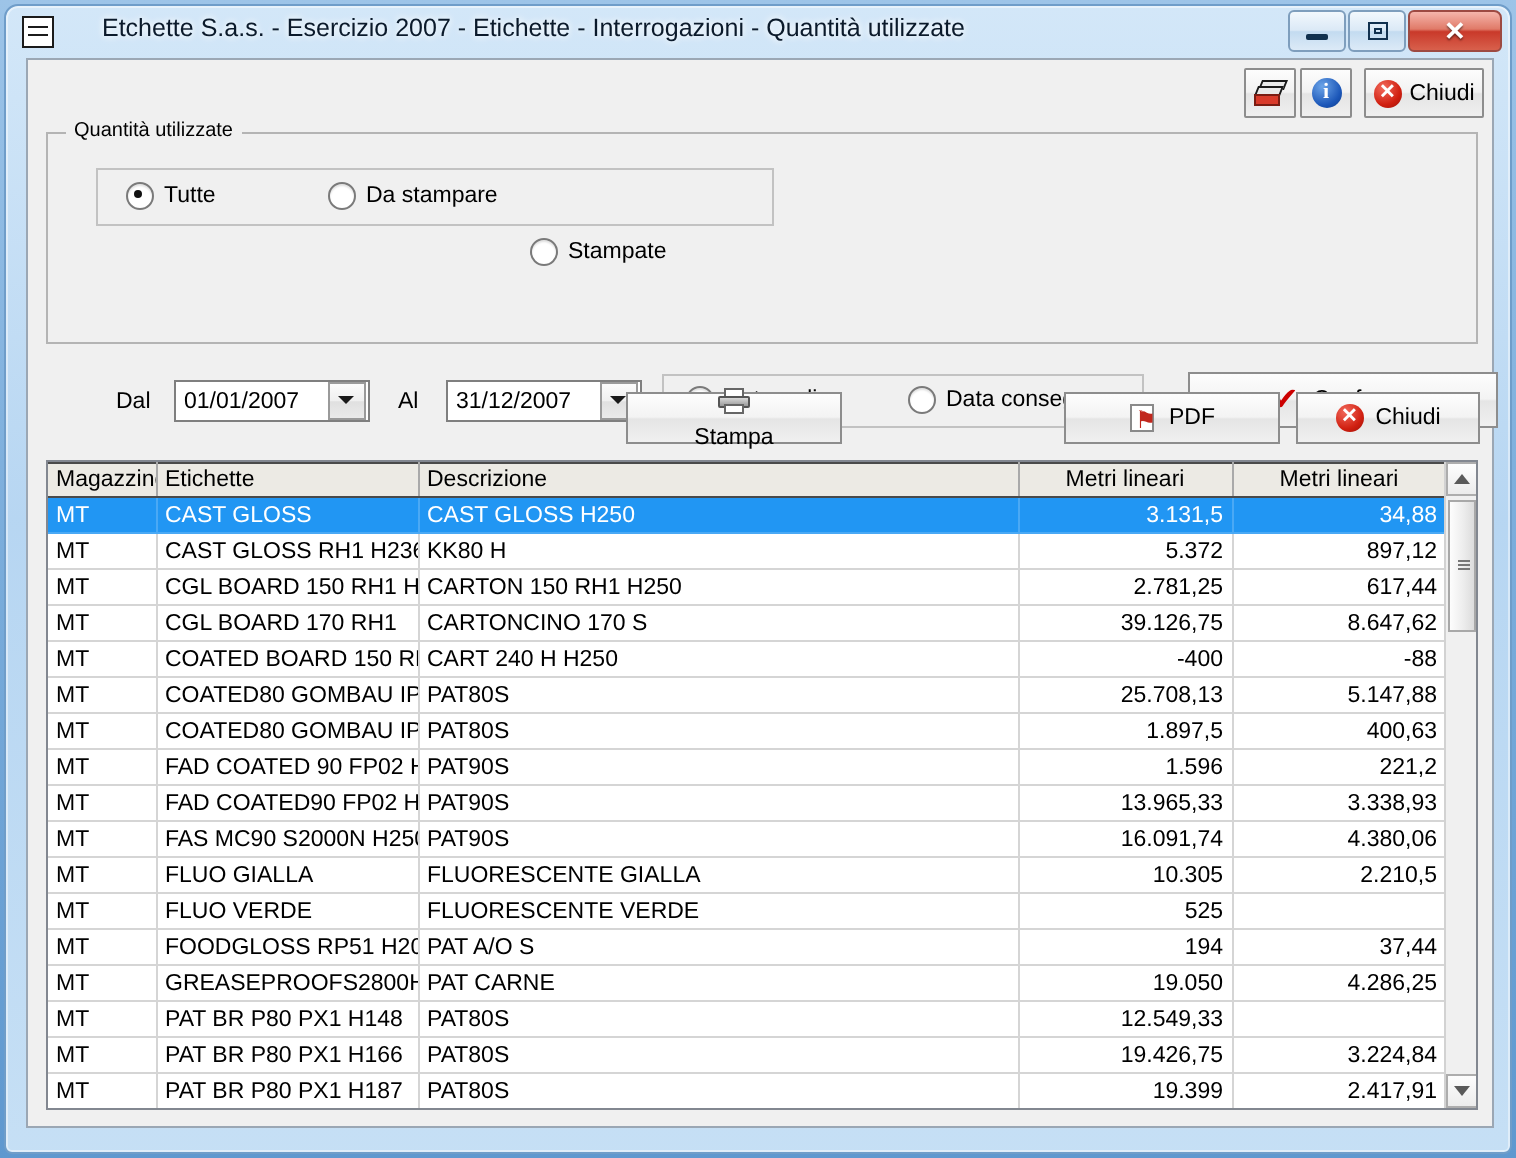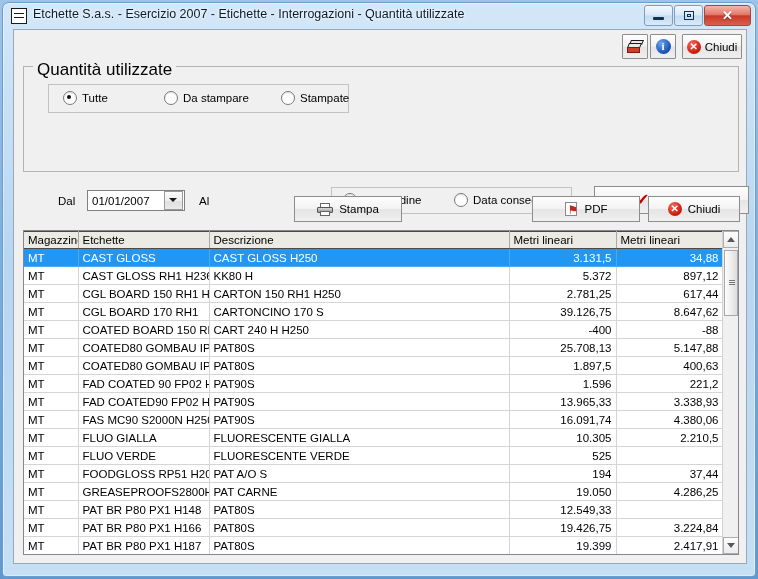--- a/index.html
+++ b/index.html
@@ -44,21 +44,21 @@
     border: 1.6px solid #1b1b1b;
     box-sizing: border-box;
   }
   .tb-icon::before, .tb-icon::after {
     content: ""; position: absolute;
     left: 2px; right: 2px; height: 1.6px; background: #1b1b1b;
   }
   .tb-icon::before { top: 3.6px; }
   .tb-icon::after  { top: 7.6px; }
   #tb-title {
-    position: absolute; left: 30px; top: 4px;
+    position: absolute; left: 48px; top: 4px;
     font-size: 12.5px; color: #0b1a2b;
     white-space: nowrap;
     text-shadow: 0 0 3px rgba(255,255,255,0.9), 0 0 5px rgba(255,255,255,0.8);
   }
   
   #tb-ghost {
     position: absolute; left: 436px; top: 5px;
     font-size: 11px; color: rgba(60,95,135,0.42);
     white-space: nowrap;
     filter: blur(2.2px);
@@ -160,27 +160,27 @@
   
   #groupbox {
     position: absolute; left: 9px; top: 36px;
     width: 716px; height: 106px;
     border: 1px solid #b4b4b4;
     box-sizing: border-box;
   }
   #gb-legend {
     position: absolute; left: 9px; top: -7px;
     background: #f0f0f0; padding: 0 4px;
-    font-size: 17px; color: #000;
+    font-size: 10px; color: #000;
   }
 
   
   #radiopanel {
     position: absolute; left: 24px; top: 17px;
-    width: 301px; height: 29px;
+    width: 339px; height: 29px;
     border: 1px solid #c2c2c2;
     box-sizing: border-box;
   }
   .radio {
     position: absolute; top: 6px;
     display: flex; align-items: center; gap: 5px;
     font-size: 11.5px; color: #000;
   }
   .rdot {
     width: 12px; height: 12px; border-radius: 50%;
@@ -188,21 +188,21 @@
     border: 1px solid #7a7a7a;
     box-shadow: 0 1px 1px rgba(0,0,0,0.12) inset;
     position: relative; flex: none;
   }
   .rdot.on::after {
     content: ""; position: absolute; left: 3px; top: 3px;
     width: 4px; height: 4px; border-radius: 50%; background: #111;
   }
   #r-tutte       { left: 14px; }
   #r-dastampare  { left: 115px; }
-  #r-stampate    { left: 232px; }
+  #r-stampate    { left: 216px; margin-top: 28px; }
 
   
   .lbl { position: absolute; font-size: 11.5px; color: #000; }
   #lbl-dal { left: 34px; top: 128px; }
   #lbl-al  { left: 175px; top: 128px; }
   .datebox {
     position: absolute; top: 123px; height: 21px; width: 98px;
     border: 1px solid #7f7f7f;
     background: #fff;
     box-sizing: border-box;
@@ -254,21 +254,21 @@
 
   
   .abtn {
     position: absolute; top: 166px; height: 26px; width: 108px;
     border: 1px solid #8d8d8d;
     background: linear-gradient(180deg,#fdfdfd 0%,#f3f3f3 48%,#e5e5e5 52%,#f0f0f0 100%);
     box-sizing: border-box;
     display: flex; align-items: center; justify-content: center; gap: 6px;
     font-size: 11.5px; color: #000;
   }
-  #btn-stampa    { left: 280px; }
+  #btn-stampa    { left: 299px; flex-direction: column; }
   #btn-anteprima { left: 410px; }
   #btn-pdf       { left: 518px; }
   #btn-chiudi    { left: 634px; width: 92px; }
 
   
   .ico-printer { position: relative; width: 16px; height: 13px; flex: none; }
   .ico-printer .body {
     position: absolute; left: 0; top: 4px; width: 16px; height: 6px;
     background: linear-gradient(180deg,#d8d8d8,#9a9a9a);
     border: 1px solid #555; box-sizing: border-box; border-radius: 1px;
@@ -332,21 +332,21 @@
     border-bottom: 1px solid #4a4a4a;
     border-top: 1px solid #4a4a4a;
     height: 17px;
     padding: 0 4px;
     font-weight: normal;
     text-align: left;
     white-space: nowrap;
     overflow: hidden;
     box-sizing: border-box;
   }
-  table#dg th.num { text-align: left; }
+  table#dg th.num { text-align: center; }
   table#dg td {
     border-right: 1px solid #d5d5d5;
     border-bottom: 1px solid #d5d5d5;
     height: 18px;
     padding: 0 4px;
     white-space: nowrap;
     overflow: hidden;
     box-sizing: border-box;
   }
   table#dg td.num { text-align: right; }
@@ -465,20 +465,24 @@
         </div>
       </div>
 
       <div class="lbl" id="lbl-dal">Dal</div>
       <div class="datebox" id="date-from">
         <span class="dval">01/01/2007</span>
         <span class="ddrop"></span>
       </div>
 
       <div class="lbl" id="lbl-al">Al</div>
+      <div class="datebox" id="date-to">
+        <span class="dval">31/12/2007</span>
+        <span class="ddrop"></span>
+      </div>
 
       <div id="datetypepanel">
         <div class="radio" id="r-dataordine">
           <span class="rdot on"></span>
           <span>Data ordine</span>
         </div>
         <div class="radio" id="r-dataconsegna">
           <span class="rdot"></span>
           <span>Data consegna</span>
         </div>
@@ -515,21 +519,21 @@
         <colgroup>
           <col style="width:54px">
           <col style="width:131px">
           <col style="width:300px">
           <col style="width:107px">
           <col style="width:107px">
         </colgroup>
         <thead>
           <tr id="hdr-row">
               <th>Magazzino</th>
-              <th>Etchette</th>
+              <th>Etichette</th>
               <th>Descrizione</th>
               <th class="num">Metri lineari</th>
               <th class="num">Metri lineari</th>
             </tr>
         </thead>
         <tbody id="body-rows">
             <tr class="sel">
               <td>MT</td>
               <td>CAST GLOSS</td>
               <td>CAST GLOSS  H250</td>

